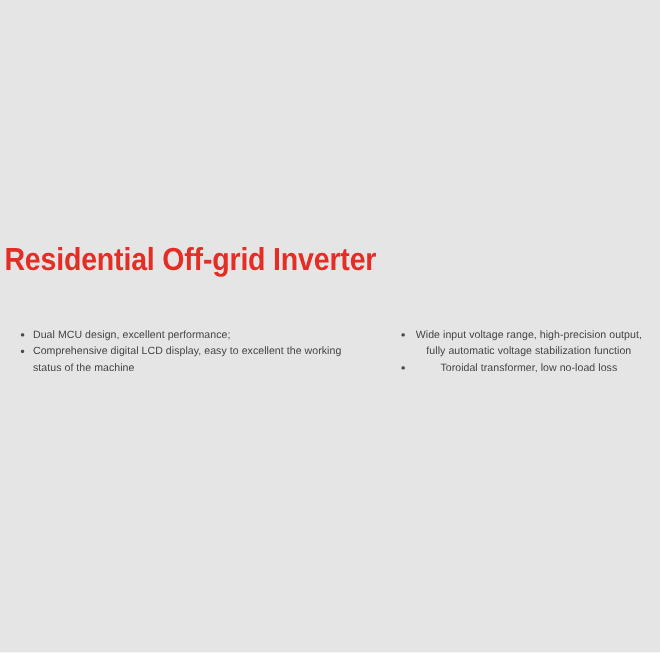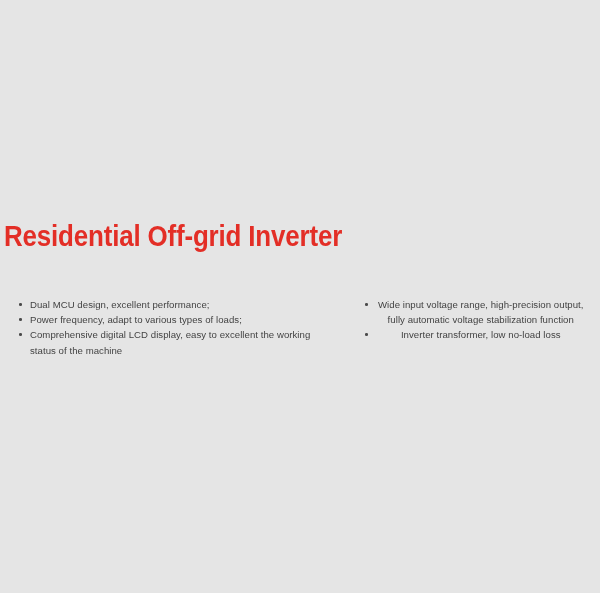--- a/index.html
+++ b/index.html
@@ -101,36 +101,32 @@
   <div class="features">
 
     <div class="feature-col left">
       <ul class="feature-list">
         <li class="feature-item">
           <span class="bullet-dot"></span>
           <span class="feature-text">Dual MCU design, excellent performance;</span>
         </li>
         <li class="feature-item">
           <span class="bullet-dot"></span>
-          <span class="feature-text">Power frequency, adapt to various types of loads;</span>
-        </li>
-        <li class="feature-item">
-          <span class="bullet-dot"></span>
           <span class="feature-text">Comprehensive digital LCD display, easy to excellent the working status of the machine</span>
         </li>
       </ul>
     </div>
 
     <div class="feature-col right">
       <ul class="feature-list">
         <li class="feature-item">
           <span class="bullet-dot"></span>
           <span class="feature-text">Wide input voltage range, high-precision output, fully automatic voltage stabilization function</span>
         </li>
         <li class="feature-item">
           <span class="bullet-dot"></span>
-          <span class="feature-text">Inverter transformer, low no-load loss</span>
+          <span class="feature-text">Toroidal transformer, low no-load loss</span>
         </li>
       </ul>
     </div>
 
   </div>
 </div>
 
 </body></html>

